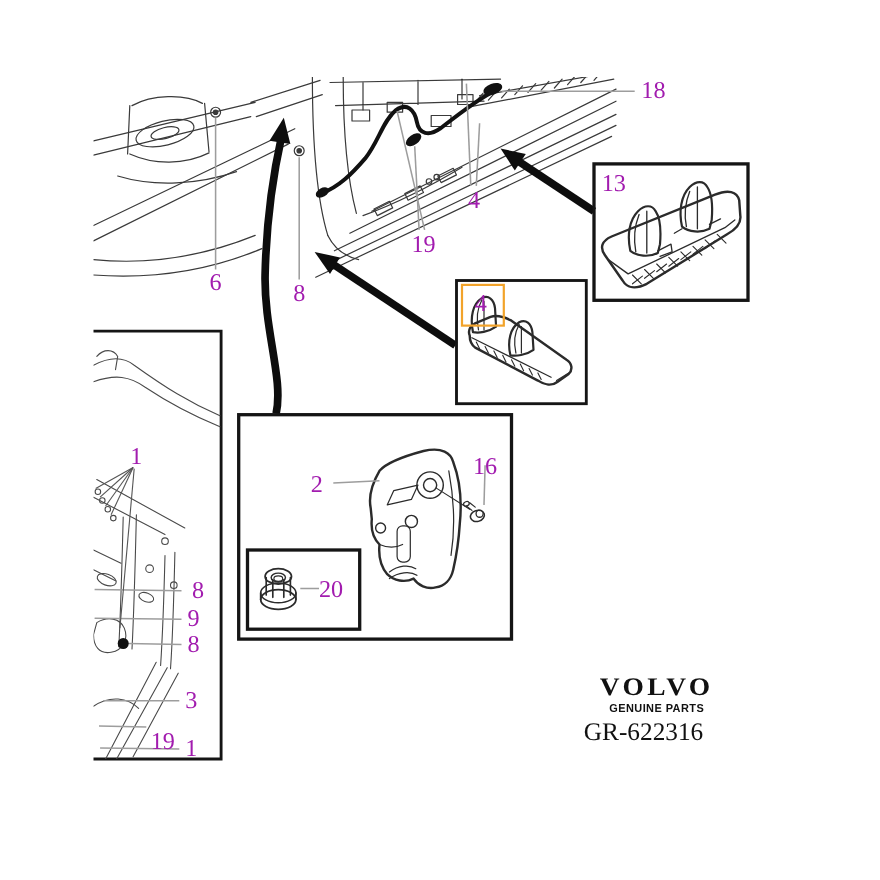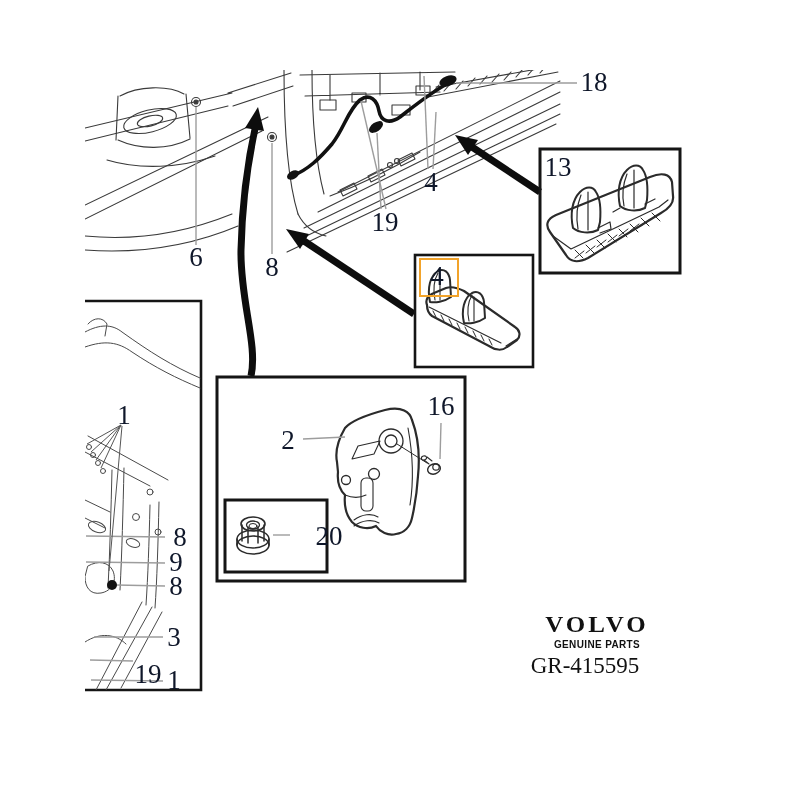--- a/index.html
+++ b/index.html
@@ -1,20 +1,20 @@
 <!DOCTYPE html>
 <html><head>
 <meta charset="utf-8">
 <style>
   html,body{margin:0;padding:0;background:#ffffff;}
   #canvas{position:relative;width:800px;height:800px;background:#ffffff;overflow:hidden;
           font-family:"Liberation Serif",serif;}
   #art{position:absolute;left:0;top:0;}
   .callout{position:absolute;transform:translate(-50%,-50%);font-family:"Liberation Serif",serif;
-           font-size:27px;color:#0f172a;line-height:1;white-space:nowrap;cursor:pointer;}
+           font-size:22px;color:#a21caf;line-height:1;white-space:nowrap;cursor:pointer;}
   .brand{position:absolute;transform:translate(-50%,-50%);text-align:center;color:#111;white-space:nowrap;}
   .brand-logo{font-family:"Liberation Serif",serif;font-weight:bold;font-size:25px;letter-spacing:3px;
               transform:translate(-50%,-50%) scaleY(0.92);}
   .brand-tag{font-family:"Liberation Sans",sans-serif;font-weight:bold;font-size:10.5px;letter-spacing:0.4px;
              transform:translate(-50%,-50%) scaleX(0.95);}
   .brand-ref{font-family:"Liberation Serif",serif;font-size:23px;}
   .hl-box{position:absolute;border:2.2px solid #F2A32A;background:transparent;}
 </style>
 </head>
 <body>
@@ -200,29 +200,29 @@
   <div class="hl-box" style="left:419px;top:258px;width:36px;height:35px;"></div>
 
   <div class="callout" style="left:196px;top:257px;">6</div>
   <div class="callout" style="left:272px;top:267px;">8</div>
   <div class="callout" style="left:385px;top:222px;">19</div>
   <div class="callout" style="left:431px;top:182px;">4</div>
   <div class="callout" style="left:594px;top:82px;">18</div>
   <div class="callout" style="left:558px;top:167px;">13</div>
   <div class="callout" style="left:437px;top:276px;">4</div>
   <div class="callout" style="left:288px;top:440px;">2</div>
-  <div class="callout" style="left:441px;top:406px;">16</div>
-  <div class="callout" style="left:301px;top:536px;margin-left:28px;">20</div>
+  <div class="callout" style="left:441px;top:424px;">16</div>
+  <div class="callout" style="left:301px;top:536px;">20</div>
   <div class="callout" style="left:124px;top:415px;">1</div>
   <div class="callout" style="left:180px;top:537px;">8</div>
   <div class="callout" style="left:176px;top:562px;">9</div>
   <div class="callout" style="left:176px;top:586px;">8</div>
   <div class="callout" style="left:174px;top:637px;">3</div>
   <div class="callout" style="left:148px;top:662px;margin-top:12px;">19</div>
   <div class="callout" style="left:174px;top:680px;">1</div>
 
   <div>
     <div class="brand brand-logo" style="left:597px;top:625px;">VOLVO</div>
     <div class="brand brand-tag" style="left:597px;top:644px;">GENUINE PARTS</div>
-    <div class="brand brand-ref" style="left:585px;top:666px;">GR-415595</div>
+    <div class="brand brand-ref" style="left:585px;top:666px;">GR-622316</div>
   </div>
 
 </div>
 
 </body></html>

